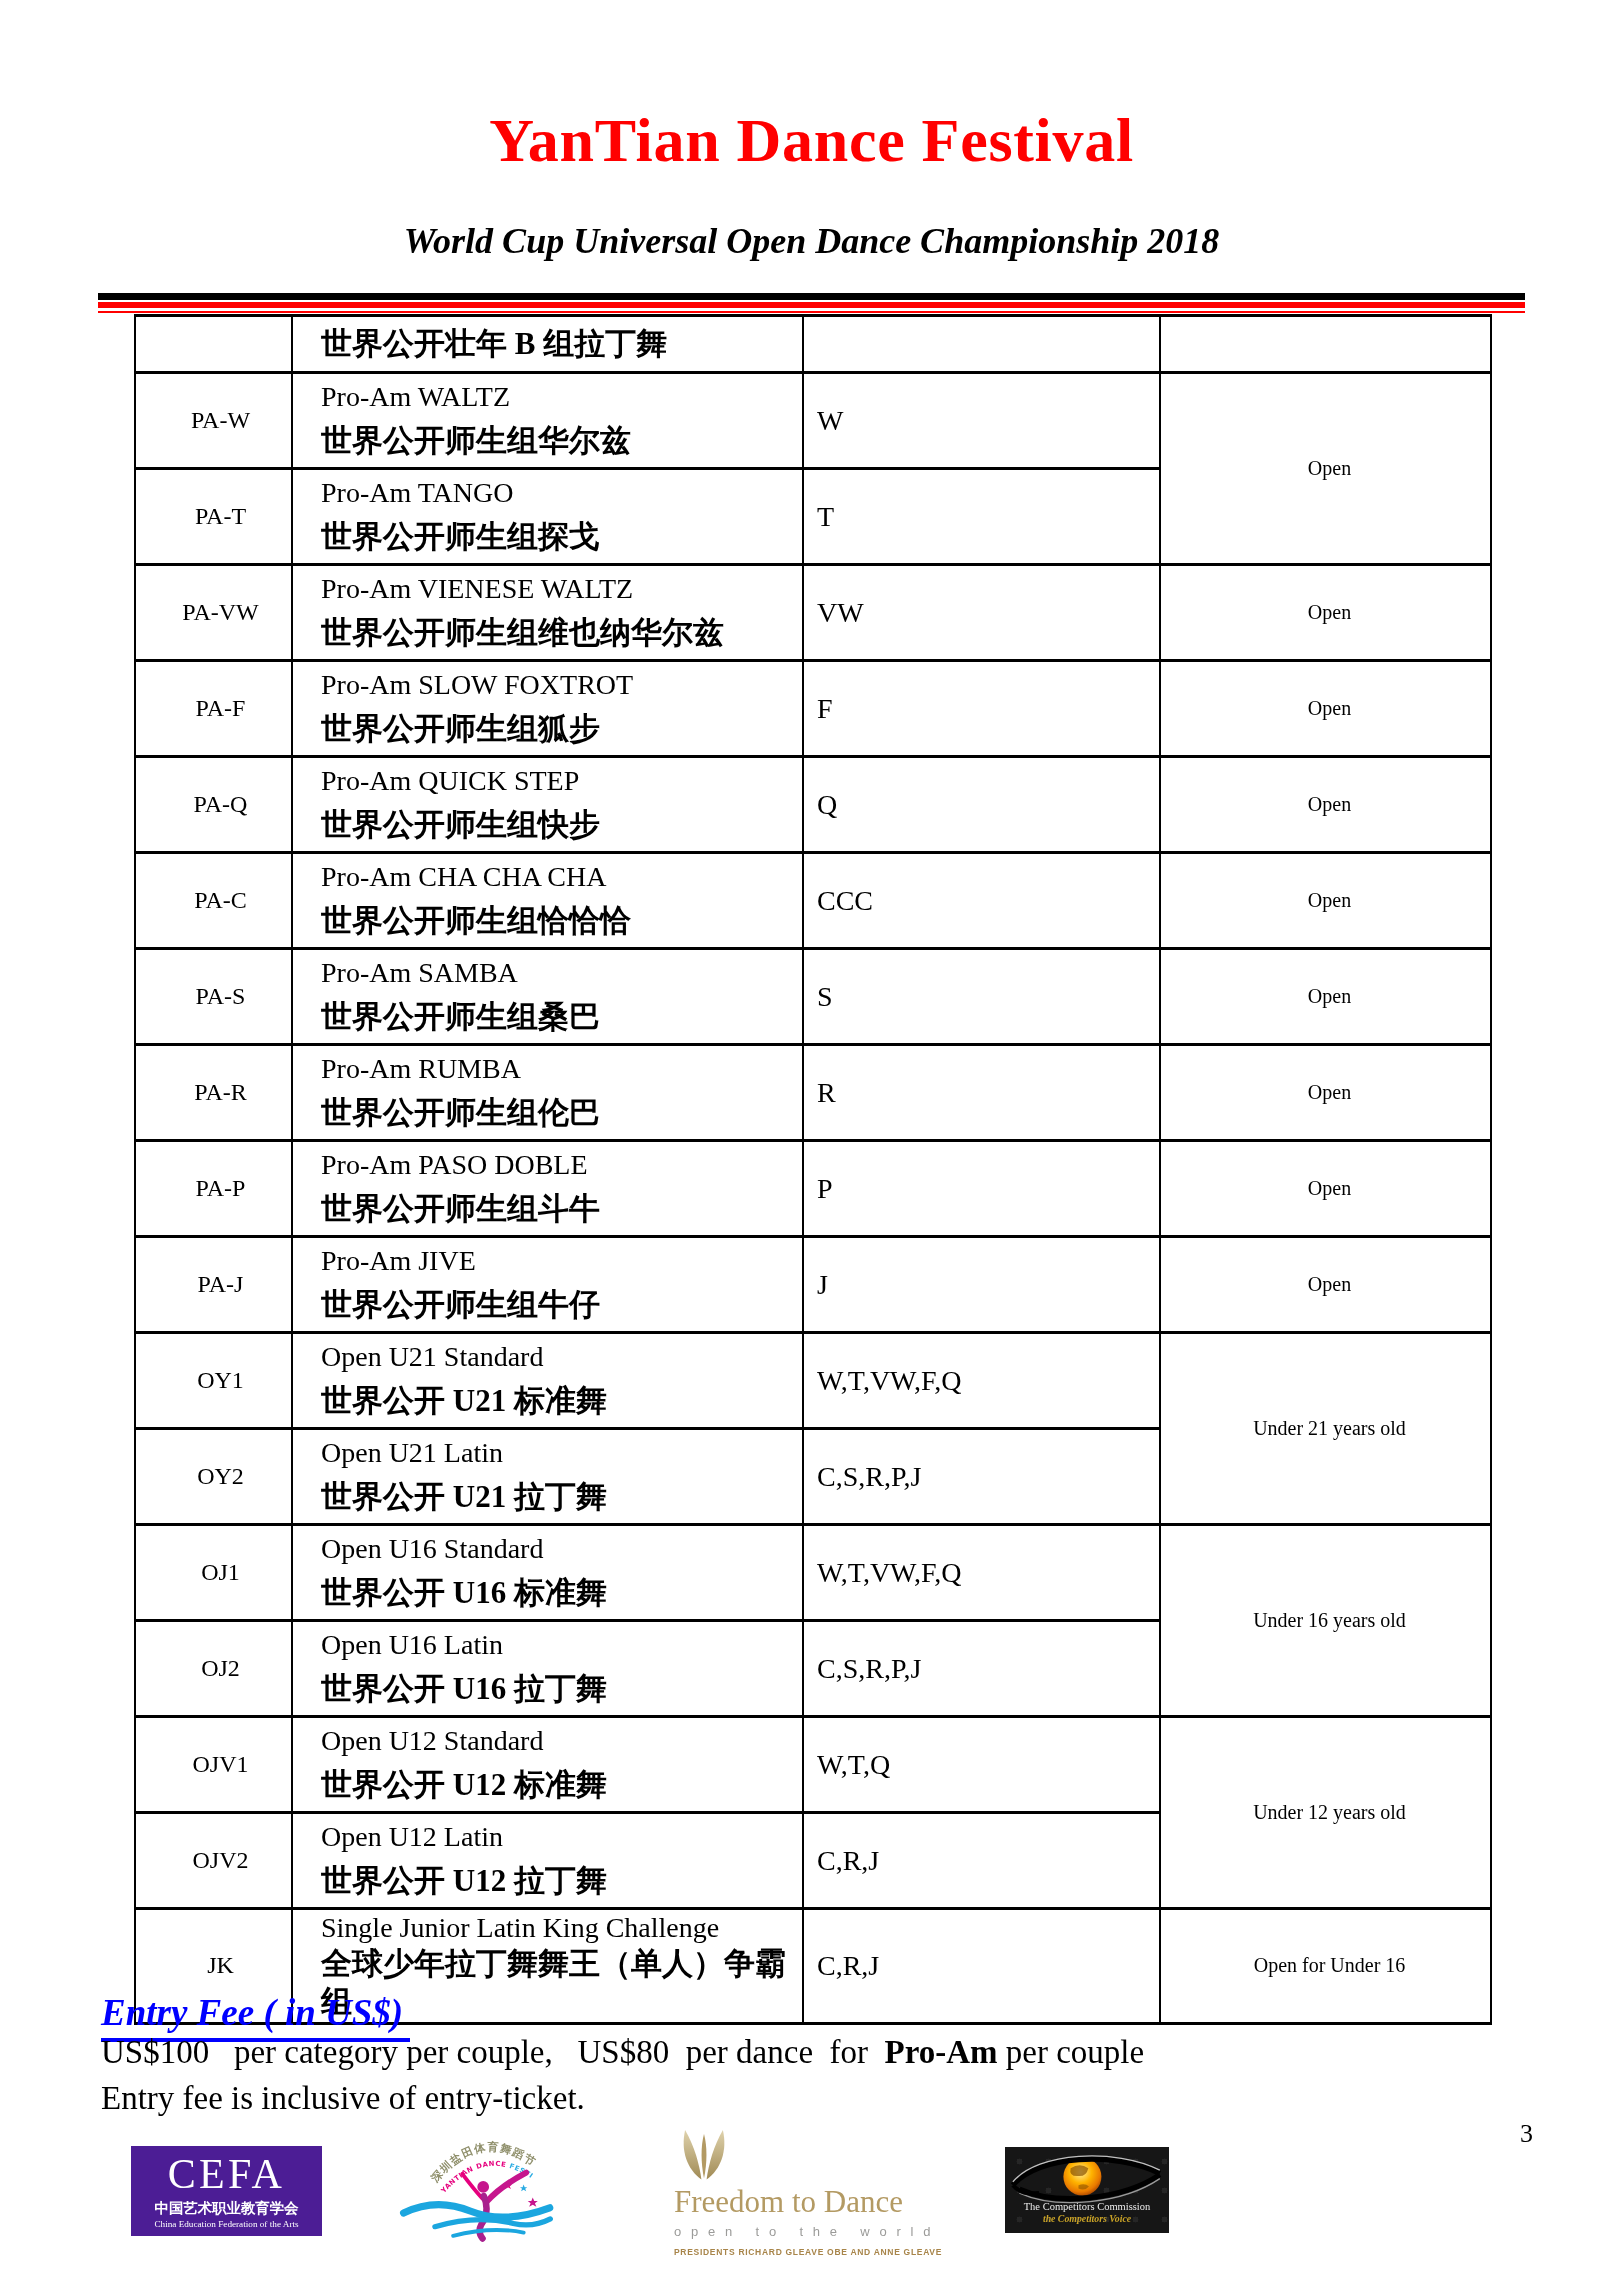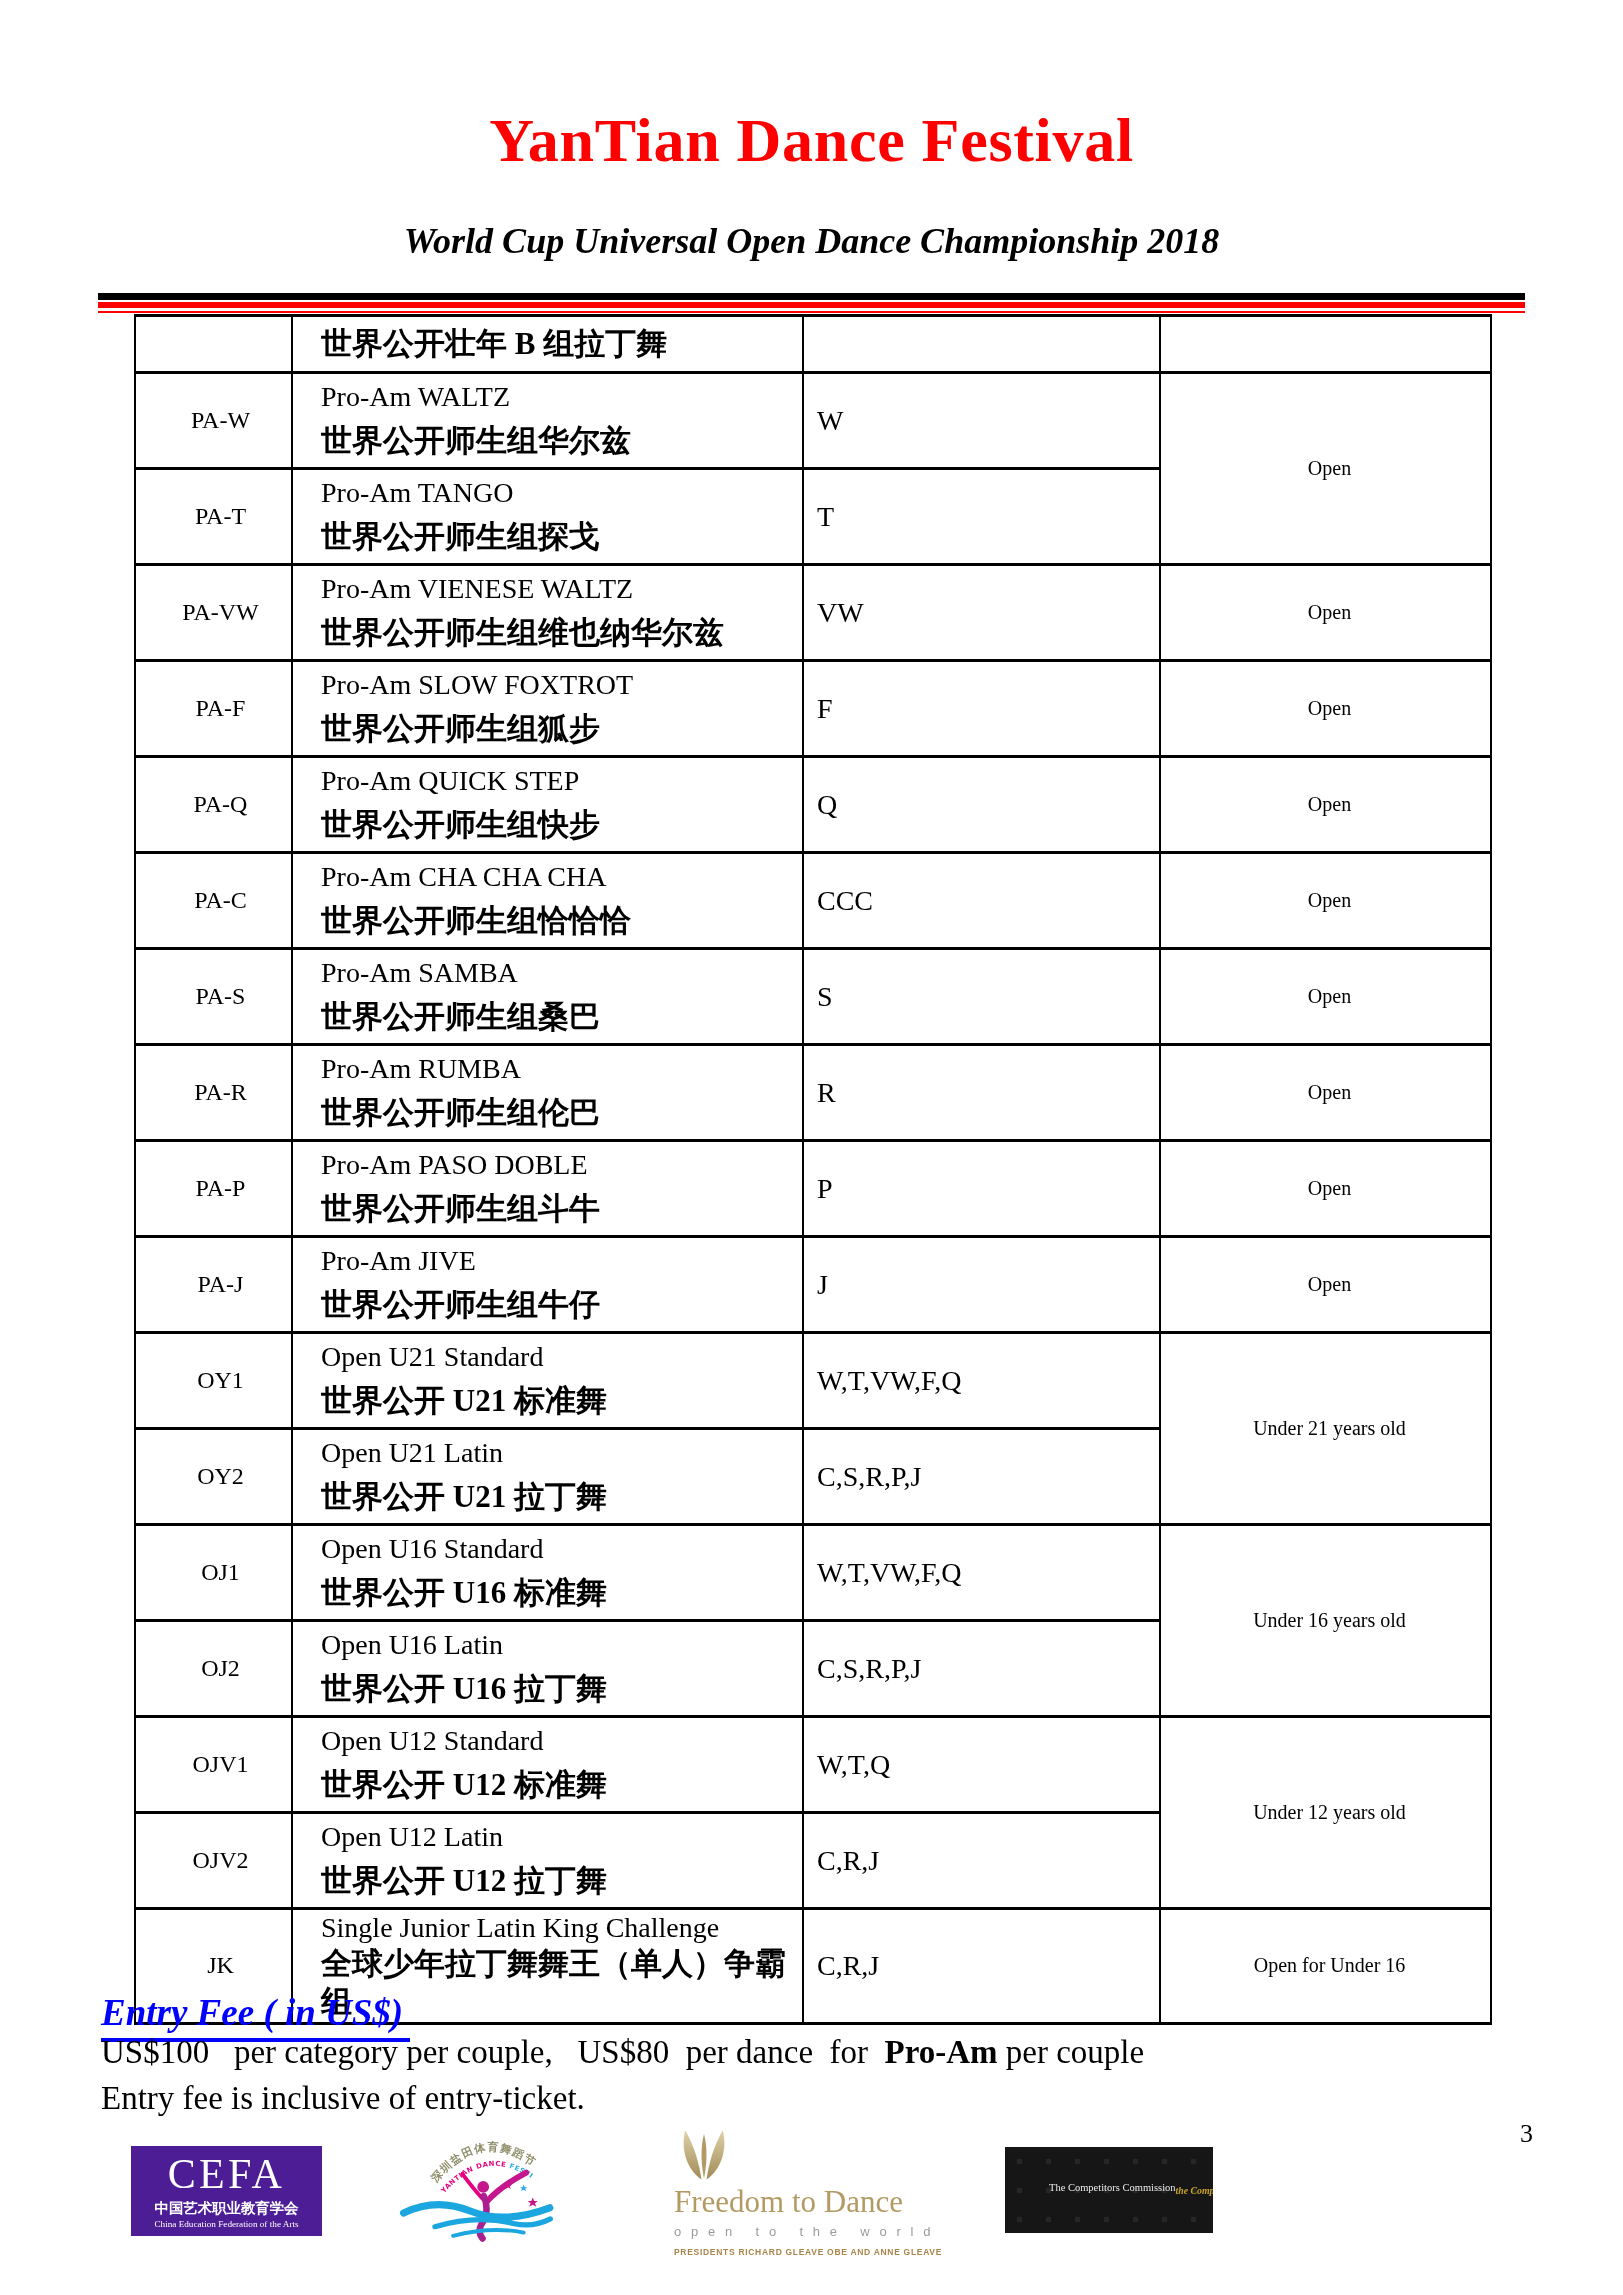--- a/index.html
+++ b/index.html
@@ -73,21 +73,21 @@
                  font-family:"Liberation Sans", sans-serif; }
   .ftd-presidents { font-size:8.5px; font-weight:bold; color:#A8854A; letter-spacing:0.7px; margin-top:7.2px;
                     font-family:"Liberation Sans", sans-serif; }
 
   
   .logo-competitors {
     position:absolute; left:1005px; top:2147px; width:164px; height:86px;
     background-color:#161616;
     background-image:radial-gradient(#262626 14%, rgba(0,0,0,0) 15%);
     background-size:29px 29px;
-    display:flex; flex-direction:row; align-items:center; overflow:hidden;padding-left:44px;
+    display:flex; flex-direction:column; align-items:center; overflow:hidden;
   }
   .cc-title { font-size:10.5px; color:#ececec; line-height:1; margin-top:-2.6px; white-space:nowrap; }
   .cc-sub   { font-size:9.8px; color:#C9A227; font-weight:bold; font-style:italic; line-height:1;
               margin-top:1.3px; white-space:nowrap; }
 </style>
 </head>
 <body>
 
 <div class="page">
 

